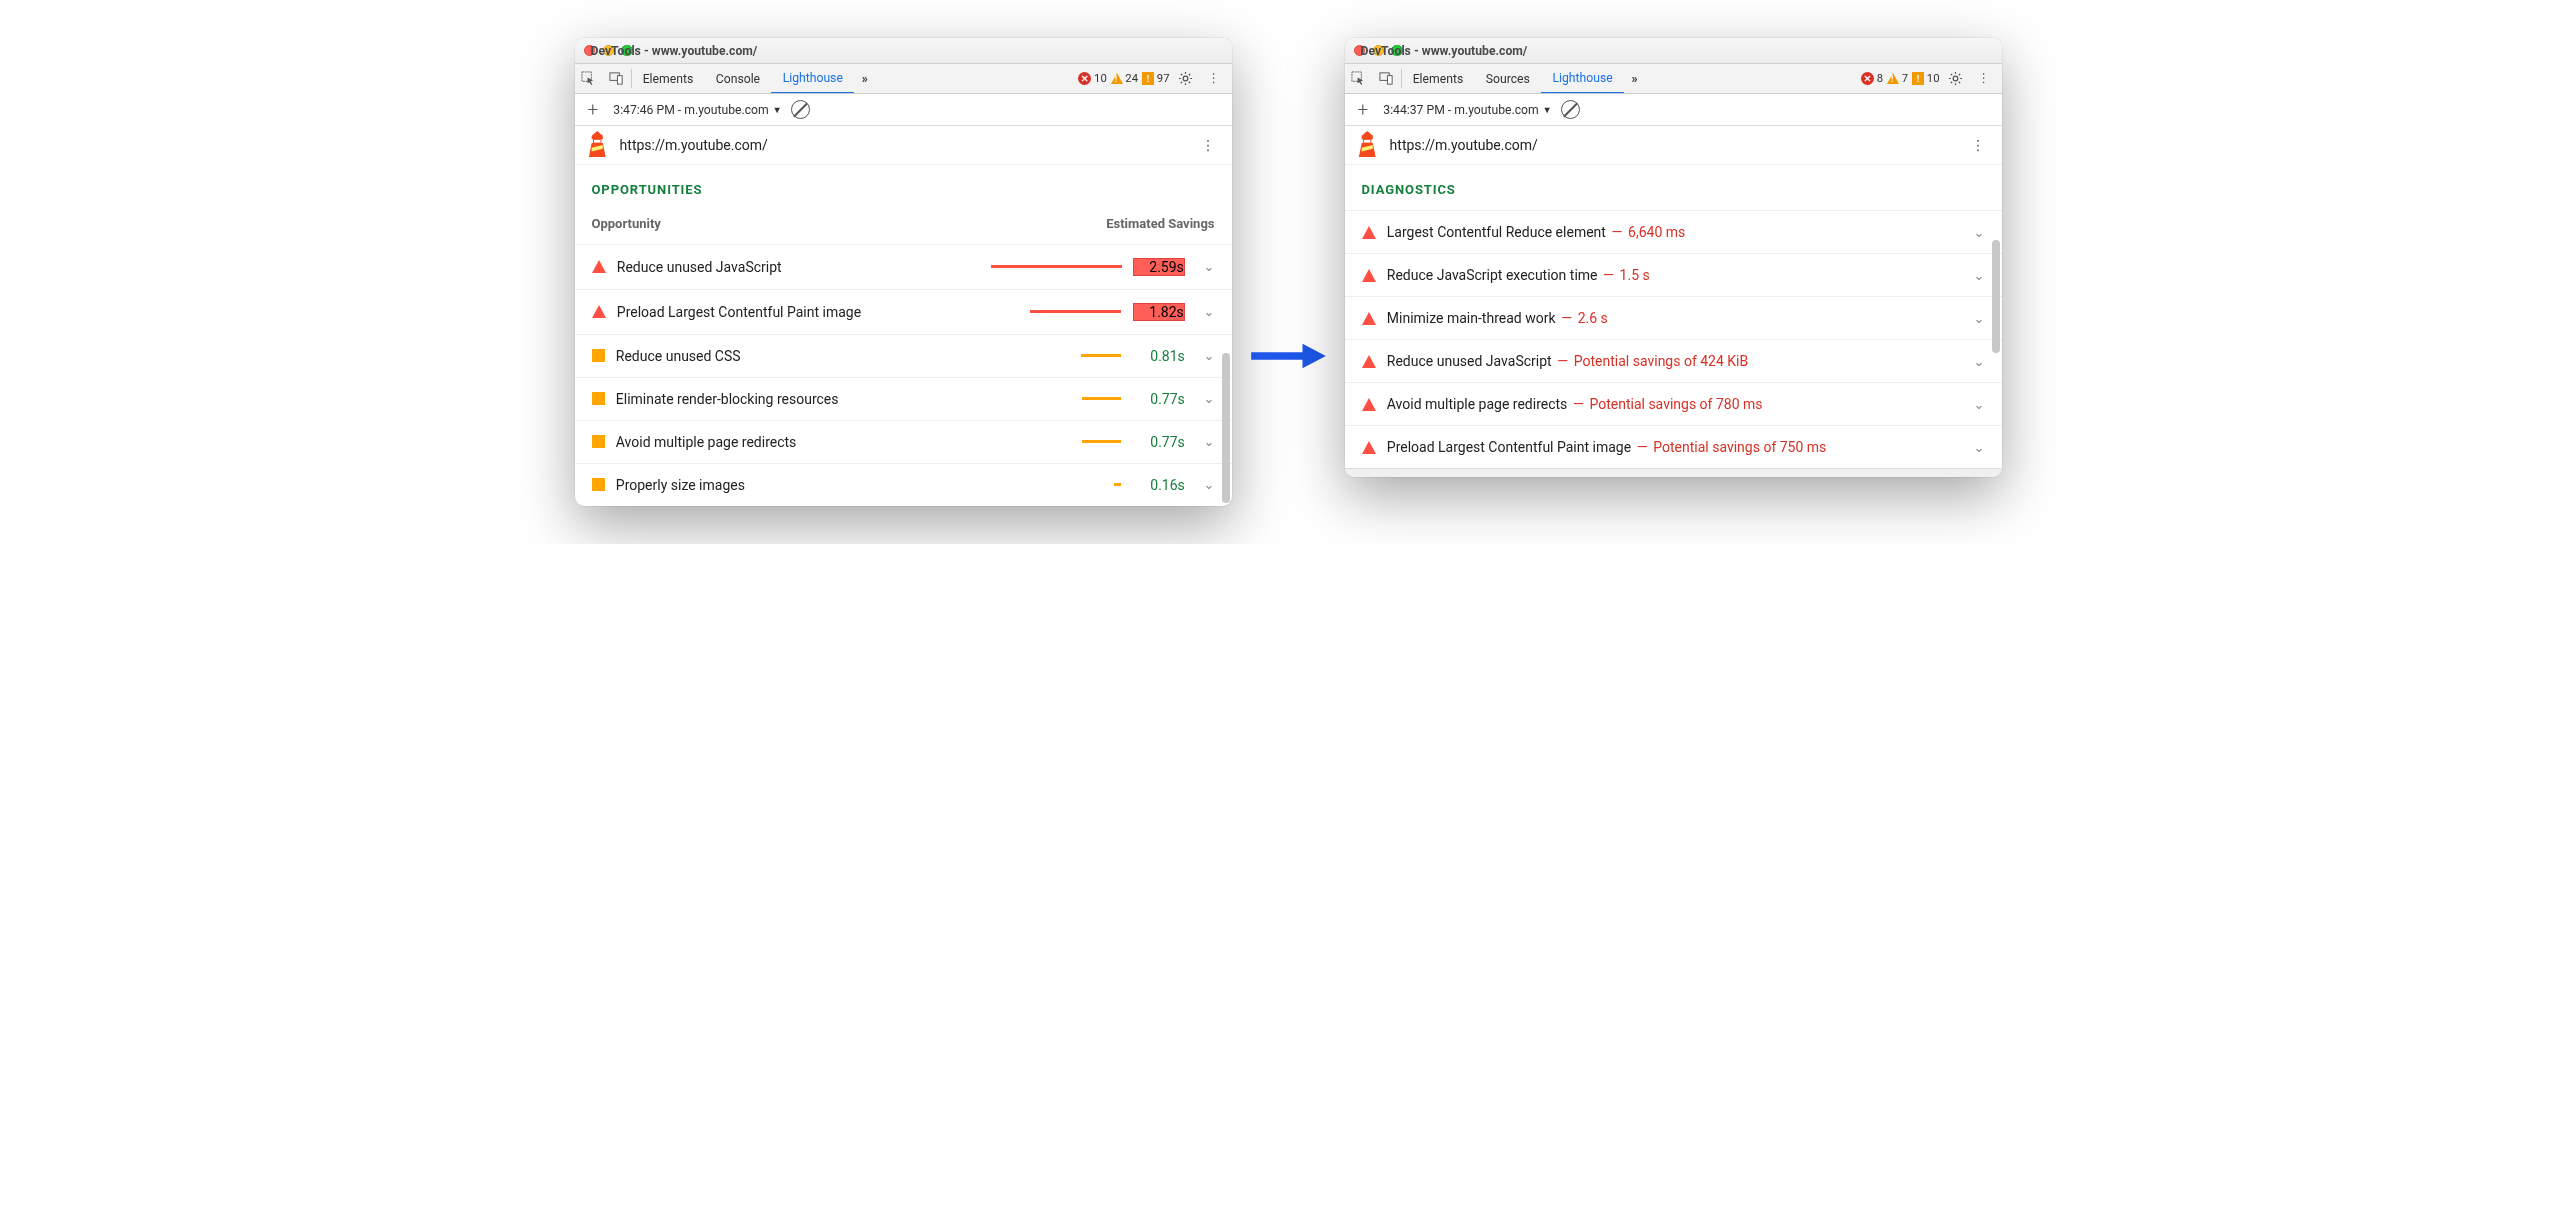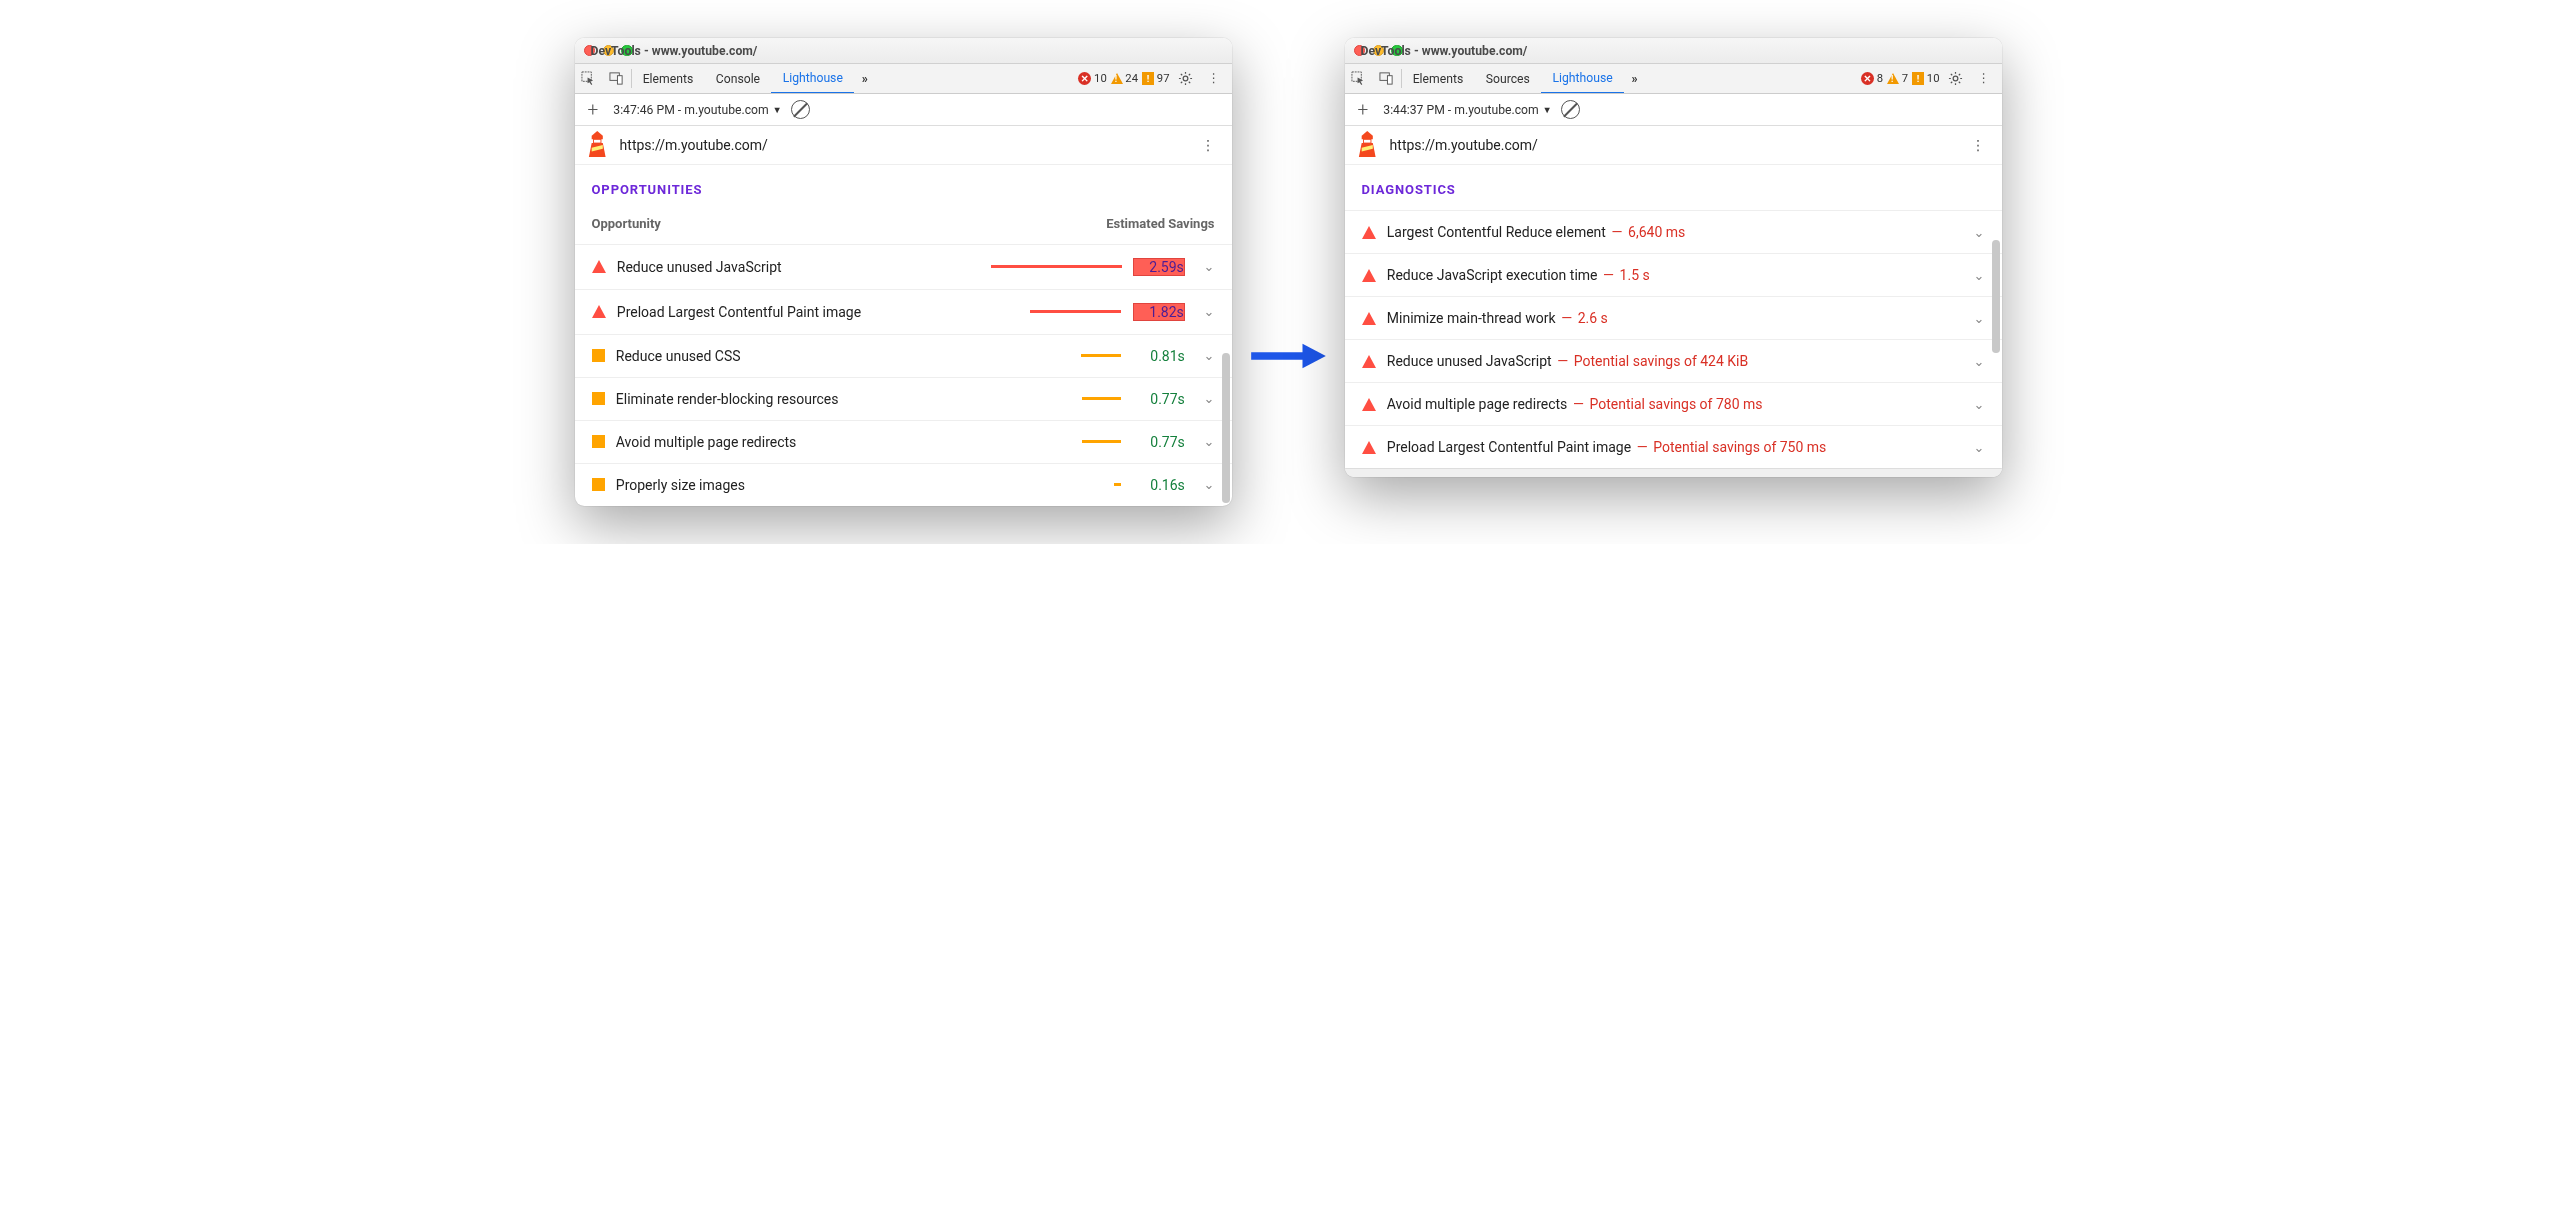--- a/index.html
+++ b/index.html
@@ -73,21 +73,21 @@
   .clear-circle { width:19px;height:19px;border:1.9px solid #555;border-radius:50%;position:relative;cursor:pointer;}
   .clear-circle::after{content:"";position:absolute;width:19px;height:1.9px;background:#555;top:7.5px;left:-0.9px;transform:rotate(-45deg);}
   .urlbar {
     display:flex; align-items:center; height:39px; padding:0 11.3px;
     border-bottom:0.9px solid #eee; font-size:14px; color:#222;
   }
   .lh-logo { margin-right:11.3px; flex-shrink:0;}
   .urlbar .kebab { margin-left:auto; }
   .section-header {
     padding:17px 17px 13px; font-size:13px; font-weight:700; letter-spacing:0.9px;
-    color:#6d28d9; text-transform:uppercase;
+    color:#15803d; text-transform:uppercase;
   }
   .col-headers {
     display:flex; justify-content:space-between; padding:5.6px 17px 13px;
     font-size:13px; color:#666;font-weight:bold;
   }
   .audit-row {
     display:flex; align-items:center; padding:13px 17px;
     border-top:0.9px solid #eee; font-size:14px; color:#222;
     gap:11.3px;
   }
@@ -97,21 +97,21 @@
   }
   .sev-sq {
     width:13px;height:13px;background:#ffa400;flex-shrink:0;
   }
   .audit-title{flex:1;}
   .bar-track{ width:131px; height:3.8px; position:relative; }
   .bar-fill{ height:100%; }
   .bar-red{background:#ff4e42;}
   .bar-orange{background:#ffa400;}
   .savings{ width:52px; text-align:right; font-size:14px;}
-  .savings.red{color:#4c1d95;}
+  .savings.red{color:#000000;}
   .savings.orange{color:#15803d;}
   .chev{ color:#888; font-size:13px; padding-left:7.5px; cursor:pointer;}
   .diag-meta { color:#d93025; font-size:14px;}
   .diag-dash { color:#d93025; padding:0 5.6px;}
   .arrow-connector {
     align-self:center; margin-top:169px;
     width:75px; height:28px; position:relative;
   }
   .arrow-connector svg{width:100%;height:100%;}
   .scrollbar-fake{

